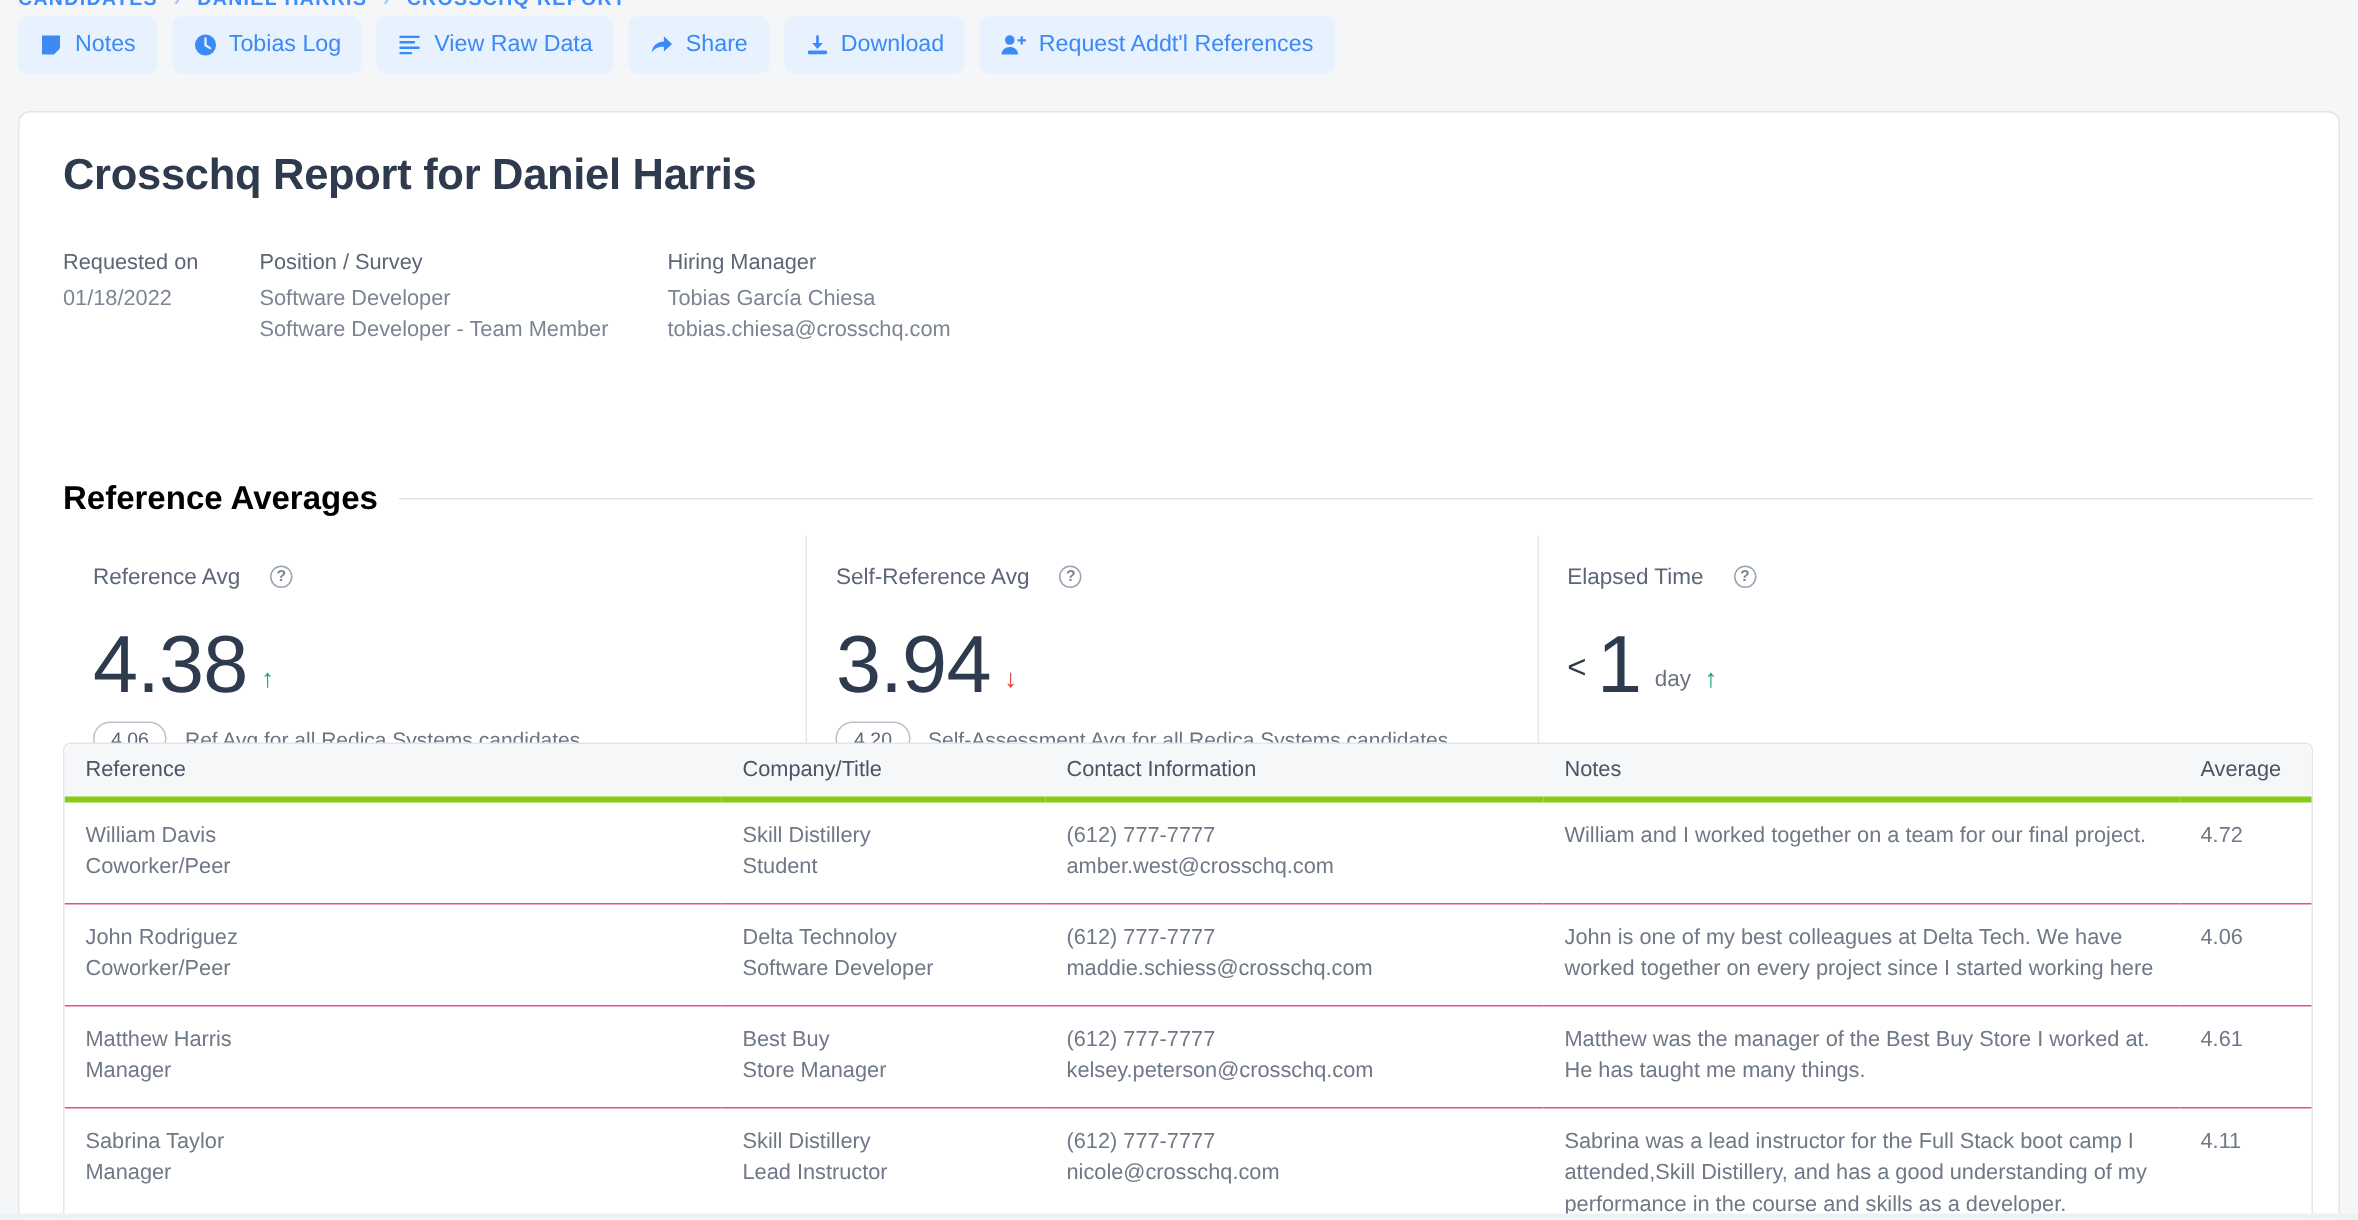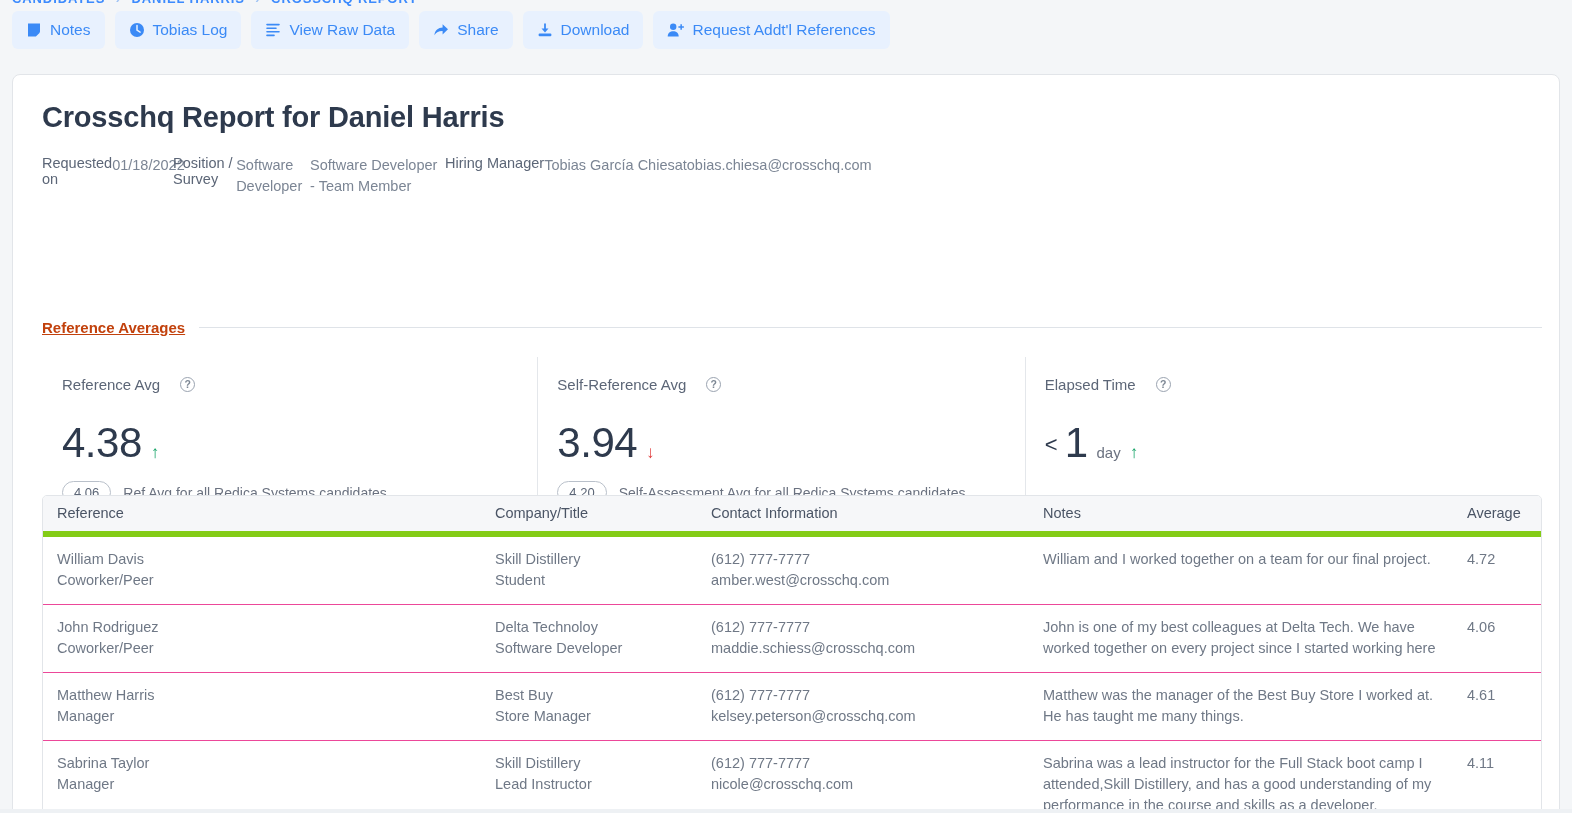--- a/index.html
+++ b/index.html
@@ -79,21 +79,21 @@
     letter-spacing: -0.2px;
   }
 
   
   .meta {
     position: absolute;
     top: 80px;
     left: 29px;
     display: flex;
   }
-  .meta-col { display: flex; flex-direction: row; }
+  .meta-col { display: flex; flex-direction: column; margin-top: 12px; }
   .meta-col.c0 { width: 131px; }
   .meta-col.c1 { width: 272px; }
   .meta-label {
     font-size: 14.5px;
     color: #5c6677;
     font-weight: 400;
     margin-bottom: 6px;
   }
   .meta-val {
     font-size: 14.5px;
@@ -105,25 +105,24 @@
   .section-head {
     position: absolute;
     top: 244px;
     left: 29px;
     right: 17px;
     display: flex;
     align-items: center;
     gap: 14px;
   }
   .section-head .txt {
-    font-size: 15px;
+    font-size: 22px;
     font-weight: 700;
-    color: #c2410c;
+    color: #000000;
     white-space: nowrap;
-    text-decoration: underline;
   }
   .section-head .rule {
     flex: 1;
     height: 1px;
     background: #dfe3e8;
   }
 
   
   .stats {
     position: absolute;
@@ -168,21 +167,21 @@
     flex: none;
   }
   .stat-value {
     margin-top: 25px;
     display: flex;
     align-items: flex-end;
     gap: 9px;
     height: 46px;
   }
   .big-num {
-    font-size: 42px;
+    font-size: 54px;
     font-weight: 400;
     color: #2e3a4d;
     line-height: 42px;
     letter-spacing: -0.5px;
   }
   .lt-sign {
     font-size: 22px;
     color: #2e3a4d;
     line-height: 38px;
     margin-right: -2px;
@@ -223,21 +222,21 @@
     overflow: hidden;
   }
   table { width: 100%; border-collapse: collapse; table-layout: fixed; }
   thead th {
     background: #f6f7f9;
     text-align: left;
     font-size: 14.5px;
     font-weight: 400;
     color: #4a5465;
     padding: 9px 14px 10px 14px;
-    border-bottom: 6px solid #84cc16;
+    border-bottom: 4px solid #84cc16;
   }
   tbody td {
     padding: 12px 14px 13px 14px;
     font-size: 14.5px;
     color: #6f7886;
     vertical-align: top;
     border-bottom: 1px solid #ec4899;
     line-height: 21px;
   }
   tbody tr:last-child td { border-bottom: none; }

